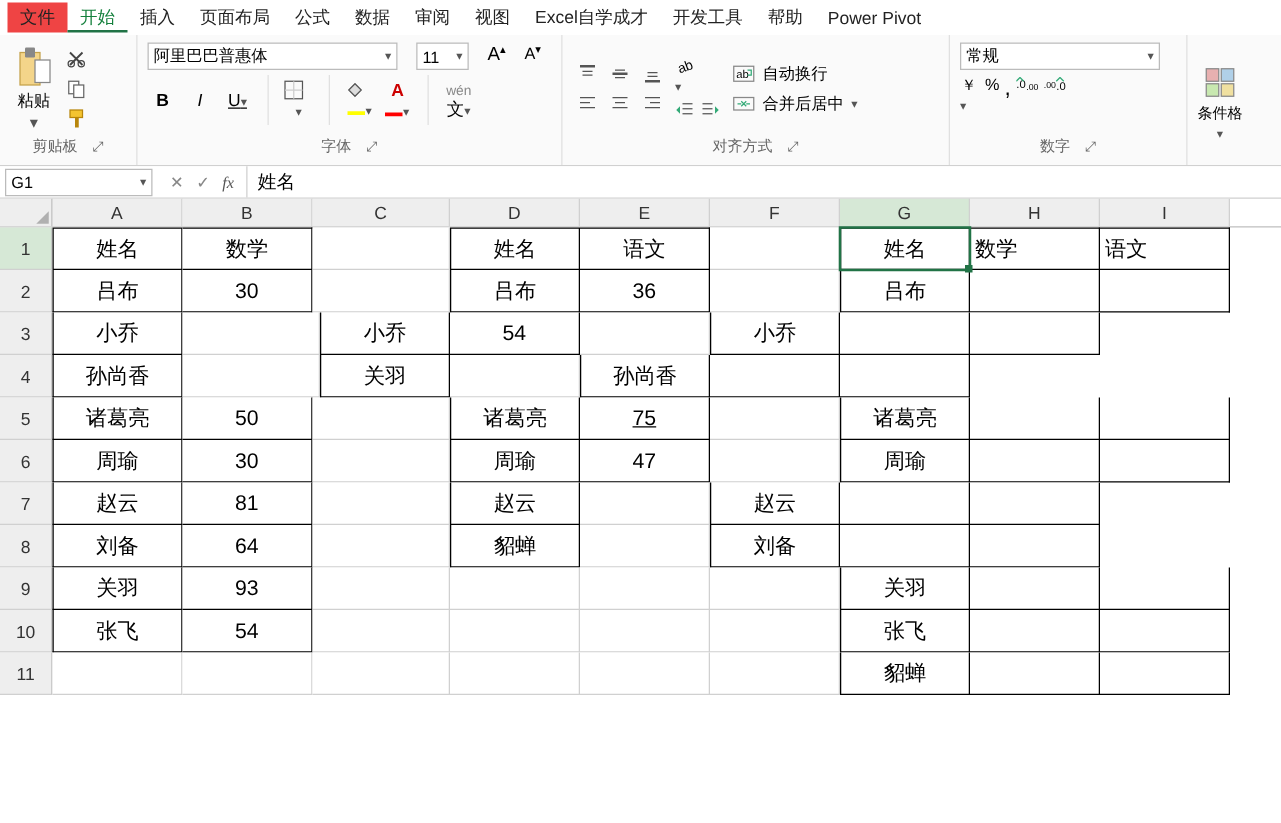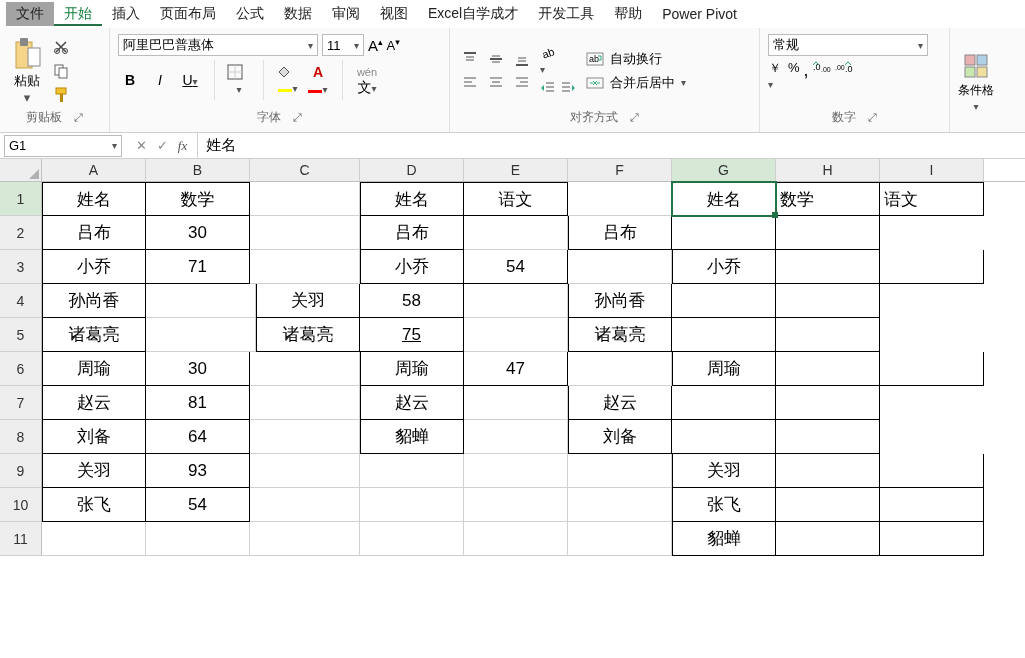--- a/index.html
+++ b/index.html
@@ -2,35 +2,35 @@
 <html><head>
 <meta charset="utf-8">
 <style>
   * { box-sizing: border-box; margin: 0; padding: 0; }
   body { font-family: "Microsoft YaHei", Arial, sans-serif; font-size: 13px; background: #fff; overflow: hidden; width: 1025px; height: 658px; }
 
   
   .menubar { display: flex; align-items: center; height: 28px; padding: 0 6px; background: #fff; }
   .menu-item { padding: 3px 10px; font-size: 14px; color: #222; cursor: pointer; }
   .menu-item.active { color: #15803d; font-weight: 500; border-bottom: 2px solid #217346; padding-bottom: 1px; }
-  .menu-item.file { background: #a3a3a3; }
+  .menu-item.file { background: #ef4444; }
 
   
   .ribbon { display: flex; border-bottom: 1px solid #d0d0d0; background: #fafafa; }
   .ribbon-group { border-right: 1px solid #e0e0e0; padding: 6px 8px 2px 8px; display: flex; flex-direction: column; }
   .rg-body { display: flex; align-items: center; flex: 1; }
   .rg-title { text-align: center; font-size: 12px; color: #666; padding: 2px 0 4px 0; display:flex; align-items:center; justify-content:center; gap:6px;}
   .rg-launch { font-size: 11px; color: #666; margin-left:6px; }
 
   .clip-col { display:flex; flex-direction:column; align-items:center; gap:2px; padding:0 4px;}
   .icon-btn { width: 22px; height: 22px; display:flex; align-items:center; justify-content:center; border-radius:3px; cursor:pointer; }
   .paste-btn { display:flex; flex-direction:column; align-items:center; padding:2px 4px; cursor:pointer;}
   .paste-btn span { font-size:13px; }
 
-  .font-row { display:flex; align-items:center; gap:4px; margin-bottom:4px;}
+  .font-row { display:flex; align-items:flex-start; gap:15px; margin-bottom:4px;}
   .font-name { width:200px; height:22px; border:1px solid #bbb; background:#fff; font-size:13px; padding:0 4px; display:flex; align-items:center; justify-content:space-between;}
   .font-size { width:42px; height:22px; border:1px solid #bbb; background:#fff; font-size:13px; padding:0 4px; display:flex; align-items:center; justify-content:space-between;}
   .dd { font-size:10px; color:#555; }
   .biu { display:flex; align-items:center; gap:6px; }
   .biu .ib { width:24px; text-align:center; cursor:pointer; font-size:14px; }
   .b-b{font-weight:bold;} .b-i{font-style:italic;} .b-u{text-decoration:underline;}
   .sep-v{width:1px;height:40px;background:#e0e0e0;margin:0 6px;}
   .colorbar{display:inline-block;width:14px;height:3px;margin-top:-2px;}
   .ib svg{display:block;}
 
@@ -358,51 +358,51 @@
         <div class="cell center active" style="border-width: 1px; border-style: solid; border-color: rgb(0, 0, 0); width: 104px;">姓名</div>
         <div class="cell left" style="border-bottom: 1px solid rgb(0, 0, 0); border-right: 1px solid rgb(0, 0, 0); border-top: 1px solid rgb(0, 0, 0); width: 104px;">数学</div>
         <div class="cell left" style="border-bottom: 1px solid rgb(0, 0, 0); border-right: 1px solid rgb(0, 0, 0); border-top: 1px solid rgb(0, 0, 0); width: 104px;">语文</div>
       </div>
       <div class="row">
         <div class="rowhdr" style="height: 34px;">2</div>
         <div class="cell center bL bR" style="border-bottom: 1px solid rgb(0, 0, 0); border-right: 1px solid rgb(0, 0, 0); border-left: 1px solid rgb(0, 0, 0); width: 104px;">吕布</div>
         <div class="cell center bR bR" style="border-bottom: 1px solid rgb(0, 0, 0); border-right: 1px solid rgb(0, 0, 0); width: 104px;">30</div>
         <div class="cell left" style="width: 110px;"></div>
         <div class="cell center" style="border-bottom: 1px solid rgb(0, 0, 0); border-right: 1px solid rgb(0, 0, 0); border-left: 1px solid rgb(0, 0, 0); width: 104px;">吕布</div>
+        <div class="cell center" style="border-bottom: 1px solid rgb(0, 0, 0); border-right: 1px solid rgb(0, 0, 0); width: 104px;">36</div>
         <div class="cell left" style="width: 104px;"></div>
         <div class="cell center" style="border-bottom: 1px solid rgb(0, 0, 0); border-right: 1px solid rgb(0, 0, 0); border-left: 1px solid rgb(0, 0, 0); width: 104px;">吕布</div>
         <div class="cell left" style="border-bottom: 1px solid rgb(0, 0, 0); border-right: 1px solid rgb(0, 0, 0); width: 104px;"></div>
         <div class="cell left" style="border-bottom: 1px solid rgb(0, 0, 0); border-right: 1px solid rgb(0, 0, 0); width: 104px;"></div>
       </div>
       <div class="row">
         <div class="rowhdr" style="height: 34px;">3</div>
         <div class="cell center bL bR" style="border-bottom: 1px solid rgb(0, 0, 0); border-right: 1px solid rgb(0, 0, 0); border-left: 1px solid rgb(0, 0, 0); width: 104px;">小乔</div>
-        <div class="cell center bR bR" style="border-bottom: 1px solid rgb(0, 0, 0); border-right: 1px solid rgb(0, 0, 0); width: 104px;">71</div>
         <div class="cell left" style="width: 110px;"></div>
         <div class="cell center" style="border-bottom: 1px solid rgb(0, 0, 0); border-right: 1px solid rgb(0, 0, 0); border-left: 1px solid rgb(0, 0, 0); width: 104px;">小乔</div>
         <div class="cell center" style="border-bottom: 1px solid rgb(0, 0, 0); border-right: 1px solid rgb(0, 0, 0); width: 104px;">54</div>
         <div class="cell left" style="width: 104px;"></div>
         <div class="cell center" style="border-bottom: 1px solid rgb(0, 0, 0); border-right: 1px solid rgb(0, 0, 0); border-left: 1px solid rgb(0, 0, 0); width: 104px;">小乔</div>
         <div class="cell left" style="border-bottom: 1px solid rgb(0, 0, 0); border-right: 1px solid rgb(0, 0, 0); width: 104px;"></div>
         <div class="cell left" style="border-bottom: 1px solid rgb(0, 0, 0); border-right: 1px solid rgb(0, 0, 0); width: 104px;"></div>
       </div>
       <div class="row">
         <div class="rowhdr" style="height: 34px;">4</div>
         <div class="cell center bL bR" style="border-bottom: 1px solid rgb(0, 0, 0); border-right: 1px solid rgb(0, 0, 0); border-left: 1px solid rgb(0, 0, 0); width: 104px;">孙尚香</div>
         <div class="cell left" style="width: 110px;"></div>
         <div class="cell center" style="border-bottom: 1px solid rgb(0, 0, 0); border-right: 1px solid rgb(0, 0, 0); border-left: 1px solid rgb(0, 0, 0); width: 104px;">关羽</div>
-        <div class="cell center" style="border-bottom: 1px solid rgb(0, 0, 0); border-right: 1px solid rgb(0, 0, 0); width: 104px;">58</div>
         <div class="cell left" style="width: 104px;"></div>
         <div class="cell center" style="border-bottom: 1px solid rgb(0, 0, 0); border-right: 1px solid rgb(0, 0, 0); border-left: 1px solid rgb(0, 0, 0); width: 104px;">孙尚香</div>
         <div class="cell left" style="border-bottom: 1px solid rgb(0, 0, 0); border-right: 1px solid rgb(0, 0, 0); width: 104px;"></div>
         <div class="cell left" style="border-bottom: 1px solid rgb(0, 0, 0); border-right: 1px solid rgb(0, 0, 0); width: 104px;"></div>
       </div>
       <div class="row">
         <div class="rowhdr" style="height: 34px;">5</div>
         <div class="cell center bL bR" style="border-bottom: 1px solid rgb(0, 0, 0); border-right: 1px solid rgb(0, 0, 0); border-left: 1px solid rgb(0, 0, 0); width: 104px;">诸葛亮</div>
+        <div class="cell center bR bR" style="border-bottom: 1px solid rgb(0, 0, 0); border-right: 1px solid rgb(0, 0, 0); width: 104px;">50</div>
         <div class="cell left" style="width: 110px;"></div>
         <div class="cell center" style="border-bottom: 1px solid rgb(0, 0, 0); border-right: 1px solid rgb(0, 0, 0); border-left: 1px solid rgb(0, 0, 0); width: 104px;">诸葛亮</div>
         <div class="cell center" style="border-bottom: 1px solid rgb(0, 0, 0); border-right: 1px solid rgb(0, 0, 0); width: 104px; text-decoration: underline;">75</div>
         <div class="cell left" style="width: 104px;"></div>
         <div class="cell center" style="border-bottom: 1px solid rgb(0, 0, 0); border-right: 1px solid rgb(0, 0, 0); border-left: 1px solid rgb(0, 0, 0); width: 104px;">诸葛亮</div>
         <div class="cell left" style="border-bottom: 1px solid rgb(0, 0, 0); border-right: 1px solid rgb(0, 0, 0); width: 104px;"></div>
         <div class="cell left" style="border-bottom: 1px solid rgb(0, 0, 0); border-right: 1px solid rgb(0, 0, 0); width: 104px;"></div>
       </div>
       <div class="row">
         <div class="rowhdr" style="height: 34px;">6</div>

